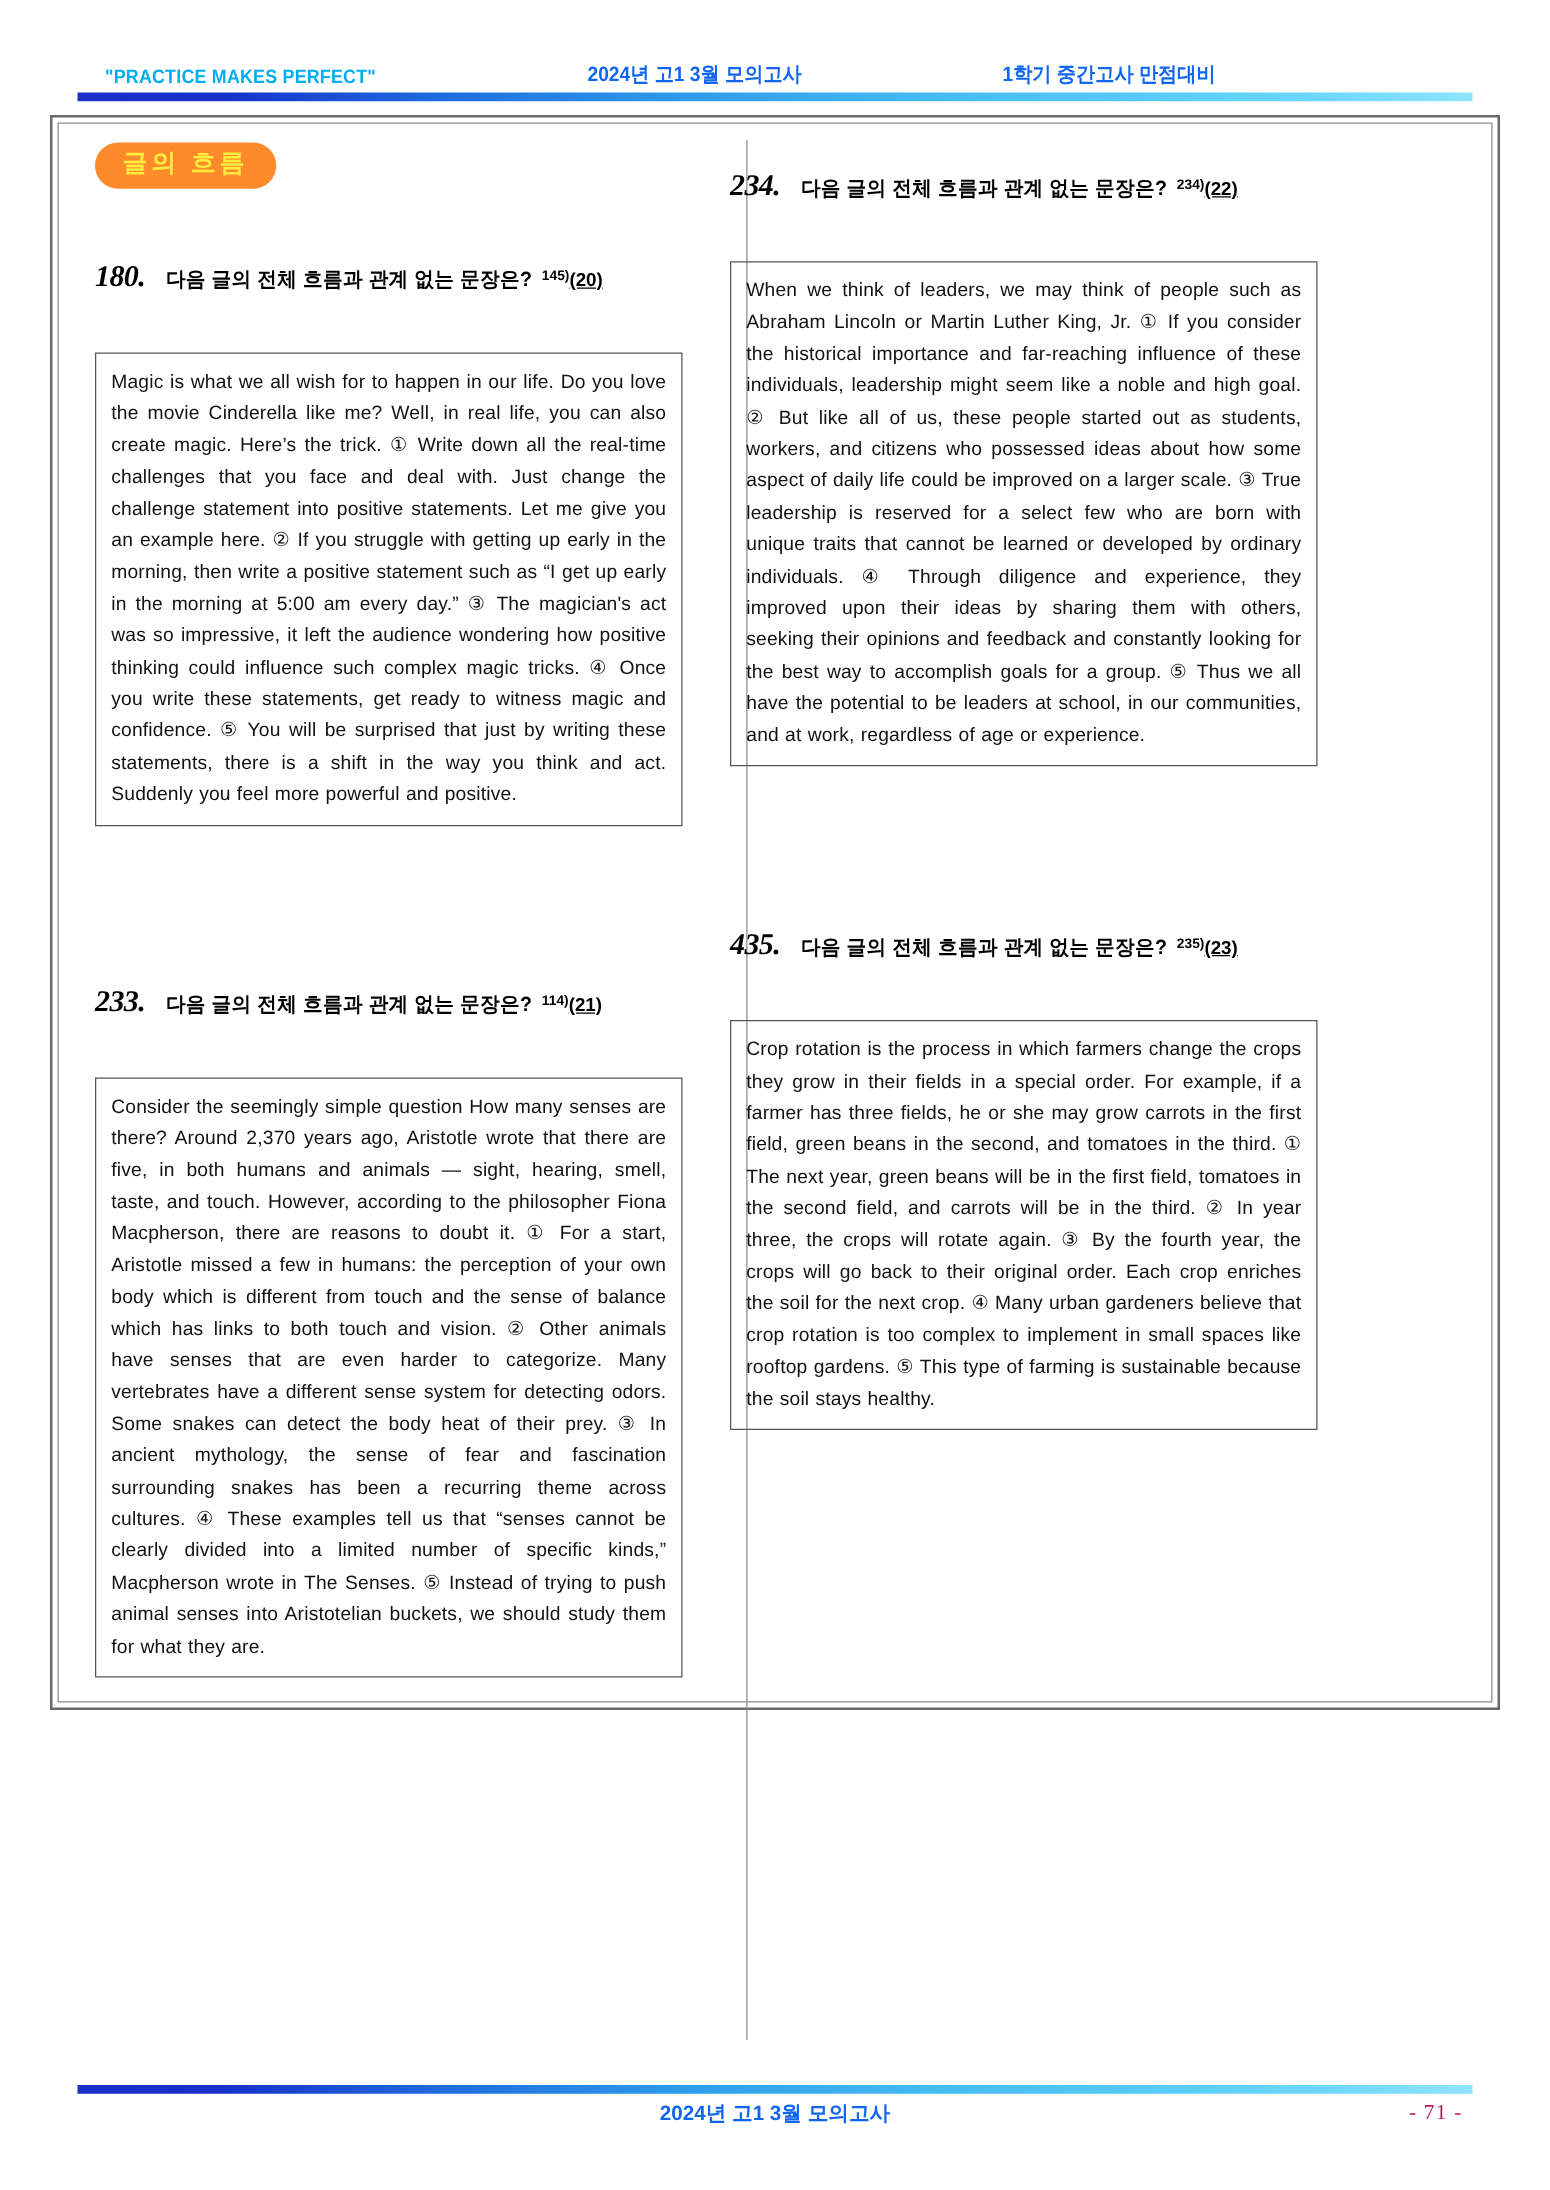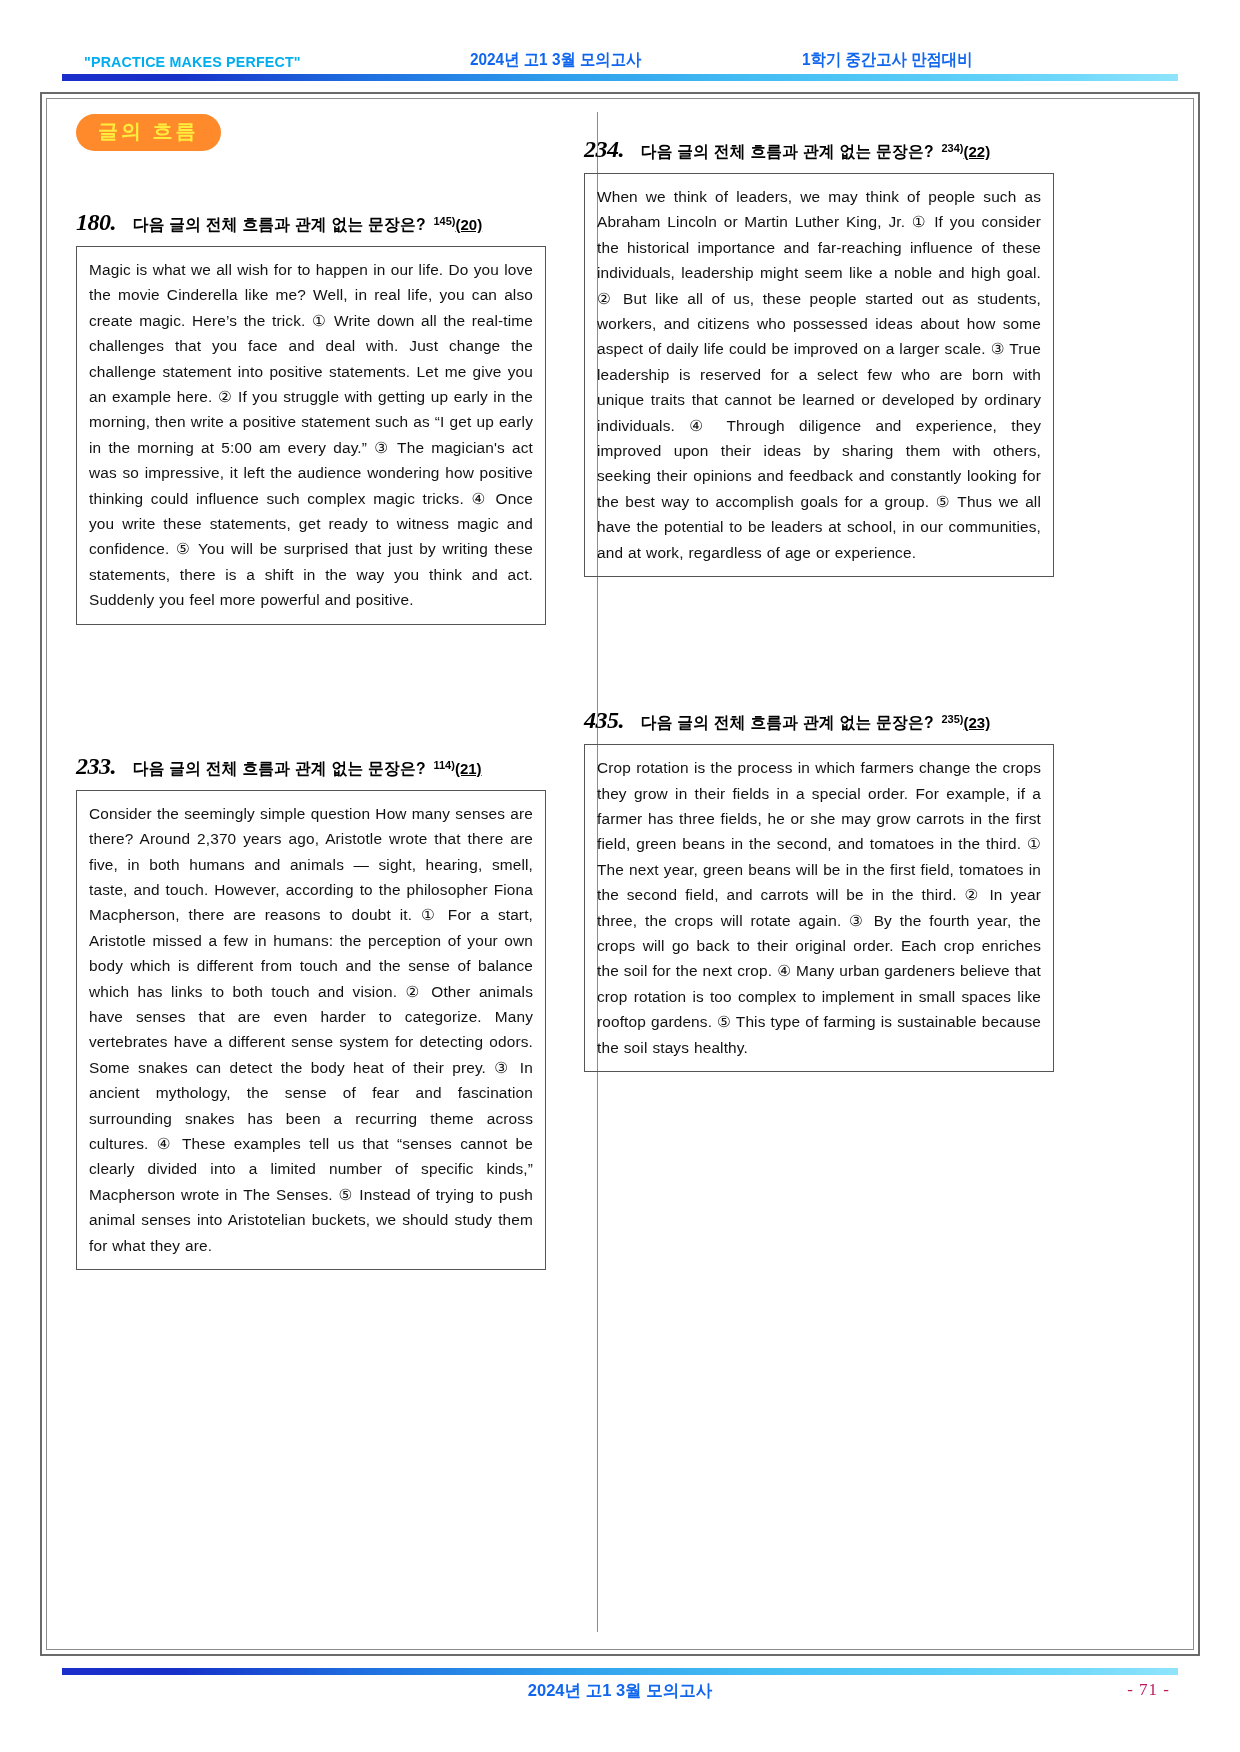--- a/index.html
+++ b/index.html
@@ -75,21 +75,21 @@
        #2f9fec 45%, #44bdf3 62%, #58ccf7 78%,
        #6fd8fa 90%, #8fe4fc 100%);
   }
 
   
   .frame {
     position: absolute;
     left: 40px;
     top: 92px;
     width: 1160px;
-    height: 1564px;
+    height: 1276px;
     border: 2px solid #6a6a6a;
     background: #ffffff;
     box-sizing: border-box;
   }
   .frame-inner {
     position: absolute;
     left: 4px;
     top: 4px;
     right: 4px;
     bottom: 4px;
@@ -171,20 +171,21 @@
     box-sizing: border-box;
     padding: 10px 12px 11px 12px;
     font-size: 15.4px;
     line-height: 25.4px;
     text-align: justify;
     text-justify: inter-word;
     font-family: "Liberation Sans", sans-serif;
     letter-spacing: 0.15px;
     word-spacing: 0.5px;
     color: #111111;
+    margin-top: 36px;
   }
   .passage:last-line { text-align: left; }
 
   
   .page-footer {
     position: absolute;
     left: 62px;
     top: 1668px;
     width: 1116px;
     height: 50px;

